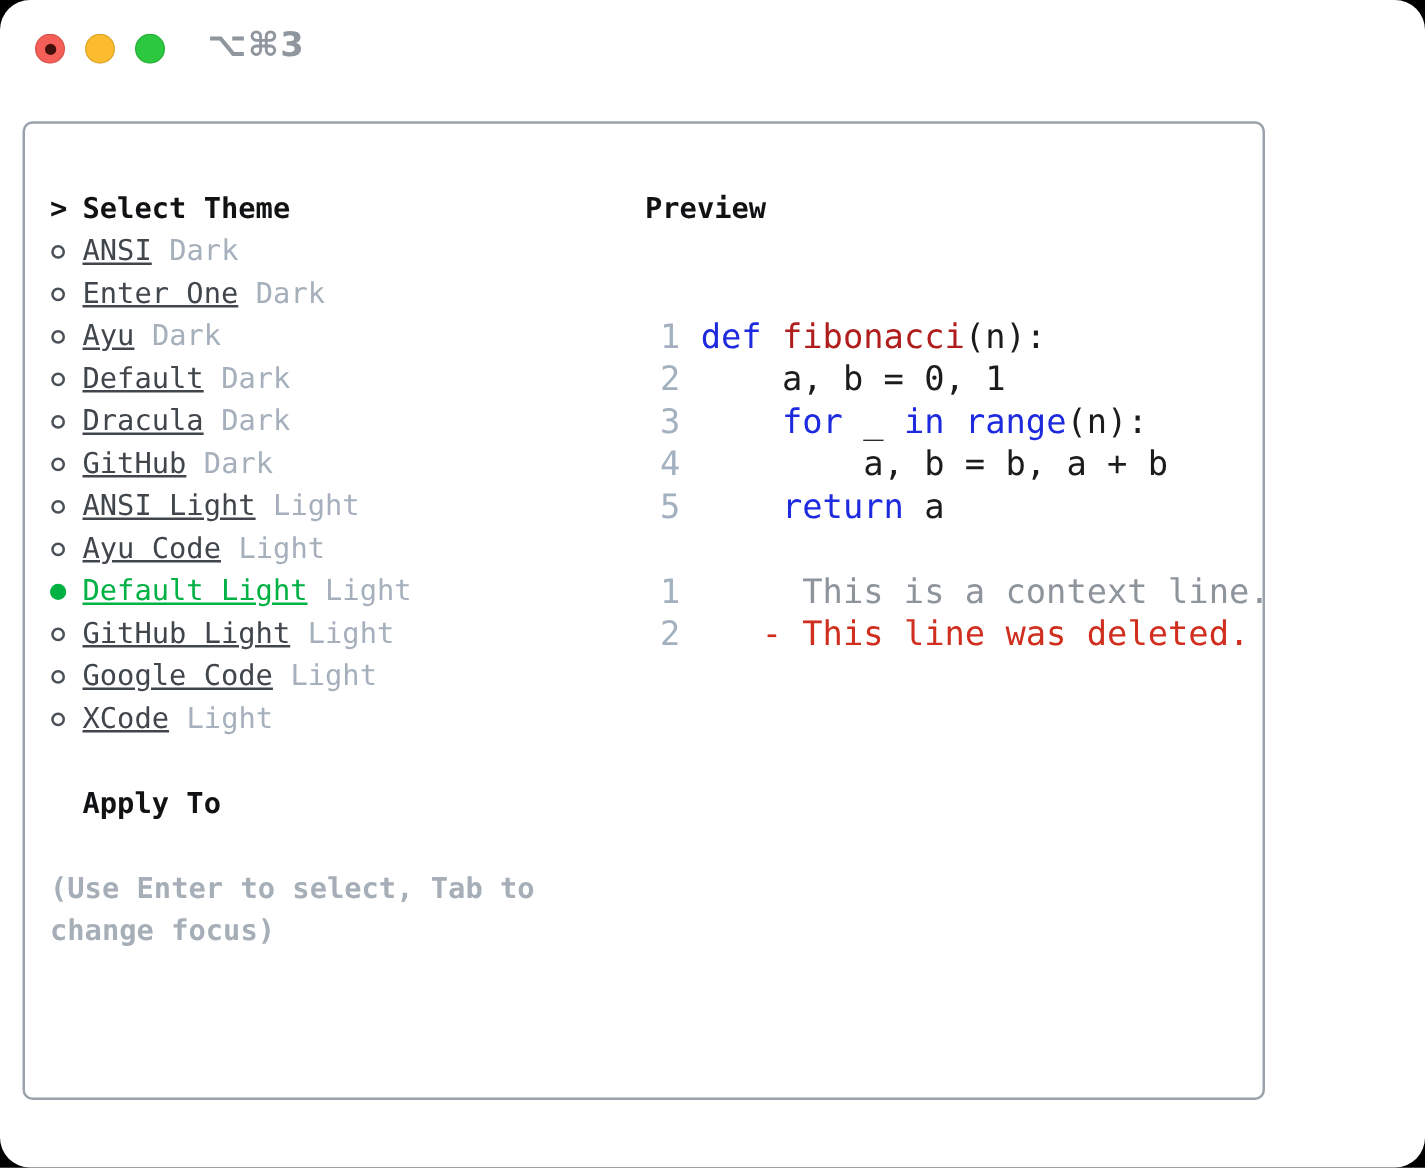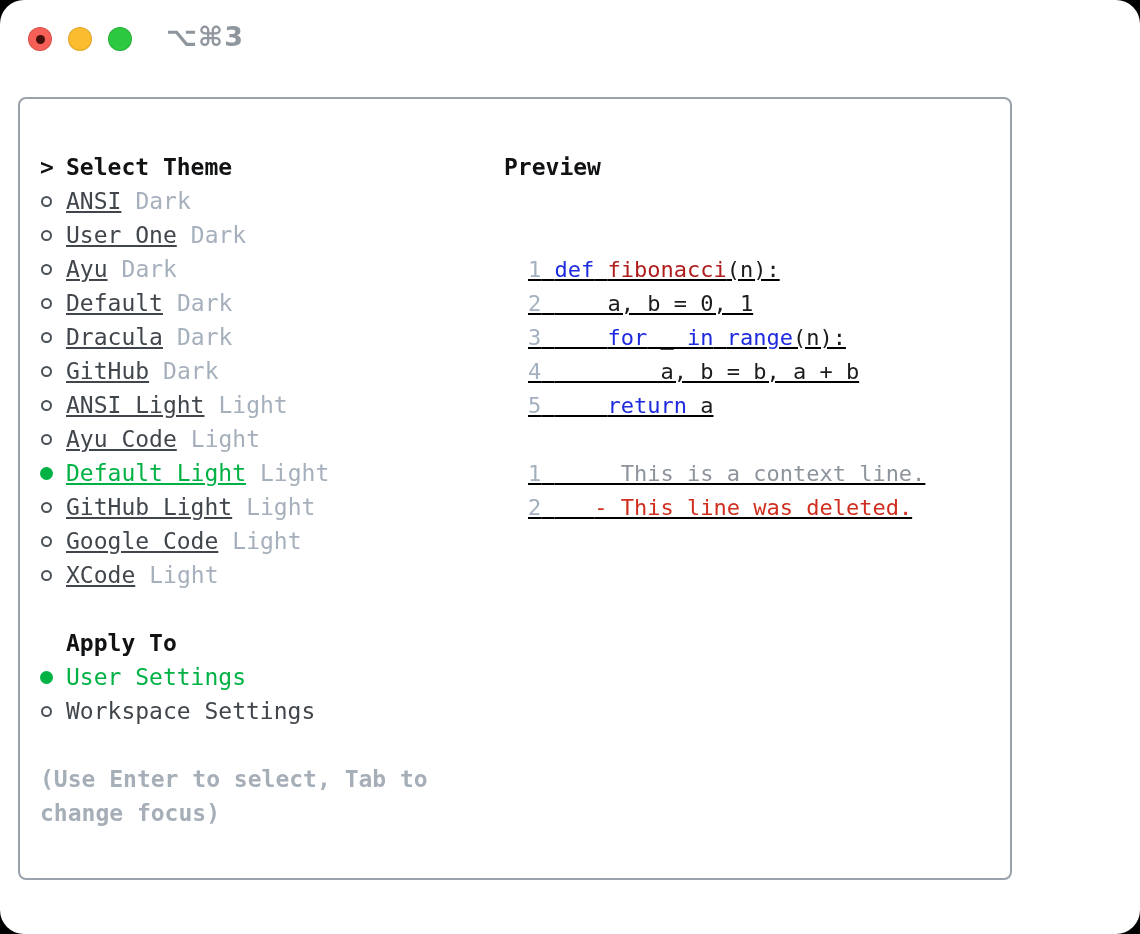--- a/index.html
+++ b/index.html
@@ -31,25 +31,25 @@
   .fill{width:13px;height:13px;border-radius:50%;background:var(--c-green);margin-left:0;}
   .tname{color:var(--c-name);text-decoration:underline;}
   .sel .tname{color:var(--c-green);}
   .ttag{color:var(--c-tag);margin-left:14px;}
   .opt-label{color:var(--c-name);}
   .sel .opt-label{color:var(--c-green);}
   .spacer{height:34px;}
   .helpline{height:34px;display:flex;align-items:center;color:var(--c-help);font-weight:bold;}
 
   
-  .pv-title{position:absolute;left:484px;top:51px;height:34px;display:flex;align-items:center;
+  .pv-title{position:absolute;left:496px;top:51px;height:34px;display:flex;align-items:center;
             font-size:23px;font-weight:bold;color:#101214;}
   .pv-box{position:absolute;left:492px;top:105px;width:476px;height:406px;box-sizing:border-box;
           border:2px solid var(--c-pv-border);background:#fff;}
-  .codeblock{padding:49px 0 0 16px;font-size:22px;line-height:34px;text-decoration:underline;}
+  .codeblock{padding:49px 0 0 16px;font-size:27px;line-height:34px;}
   .cline{white-space:pre;height:34px;}
   .lnum{color:var(--c-lnum);}
   .tk-kw{color:var(--c-kw);}
   .tk-fn{color:var(--c-fn);}
   .tk-pl{color:var(--c-pl);}
   .tk-ctx{color:var(--c-ctx);}
   .tk-del{color:var(--c-del);}
   .tk-add{color:var(--c-add);}
 </style>
 </head>
@@ -67,40 +67,36 @@
   <div class="shortcut">⌥⌘3</div>
 
   <div class="panel">
 
     <div class="leftcol">
       <div class="row">
         <span class="bcol cursor">&gt;</span><span class="ttl">Select Theme</span>
       </div>
       <div id="theme-rows">
           <div class="row"><span class="bcol"><span class="ring"></span></span><span class="tname">ANSI</span><span class="ttag">Dark</span></div>
-          <div class="row"><span class="bcol"><span class="ring"></span></span><span class="tname">User One</span><span class="ttag">Dark</span></div>
+          <div class="row"><span class="bcol"><span class="ring"></span></span><span class="tname">Enter One</span><span class="ttag">Dark</span></div>
           <div class="row"><span class="bcol"><span class="ring"></span></span><span class="tname">Ayu</span><span class="ttag">Dark</span></div>
           <div class="row"><span class="bcol"><span class="ring"></span></span><span class="tname">Default</span><span class="ttag">Dark</span></div>
           <div class="row"><span class="bcol"><span class="ring"></span></span><span class="tname">Dracula</span><span class="ttag">Dark</span></div>
           <div class="row"><span class="bcol"><span class="ring"></span></span><span class="tname">GitHub</span><span class="ttag">Dark</span></div>
           <div class="row"><span class="bcol"><span class="ring"></span></span><span class="tname">ANSI Light</span><span class="ttag">Light</span></div>
           <div class="row"><span class="bcol"><span class="ring"></span></span><span class="tname">Ayu Code</span><span class="ttag">Light</span></div>
           <div class="row sel"><span class="bcol"><span class="fill"></span></span><span class="tname">Default Light</span><span class="ttag">Light</span></div>
           <div class="row"><span class="bcol"><span class="ring"></span></span><span class="tname">GitHub Light</span><span class="ttag">Light</span></div>
           <div class="row"><span class="bcol"><span class="ring"></span></span><span class="tname">Google Code</span><span class="ttag">Light</span></div>
           <div class="row"><span class="bcol"><span class="ring"></span></span><span class="tname">XCode</span><span class="ttag">Light</span></div>
         </div>
       <div class="spacer"></div>
       <div class="row">
         <span class="bcol"></span><span class="ttl">Apply To</span>
       </div>
-      <div id="apply-rows">
-          <div class="row sel"><span class="bcol"><span class="fill"></span></span><span class="opt-label">User Settings</span></div>
-          <div class="row"><span class="bcol"><span class="ring"></span></span><span class="opt-label">Workspace Settings</span></div>
-        </div>
       <div class="spacer"></div>
       <div class="helpline">(Use Enter to select, Tab to</div>
       <div class="helpline">change focus)</div>
     </div>
 
     <div class="pv-title">Preview</div>
     <div class="pv-box">
       <div class="codeblock" id="codeblock">
           <div class="cline"><span class="lnum">1</span> <span class="tk-kw">def</span><span class="tk-pl"> </span><span class="tk-fn">fibonacci</span><span class="tk-pl">(n):</span></div>
           <div class="cline"><span class="lnum">2</span> <span class="tk-pl">    a, b = 0, 1</span></div>

